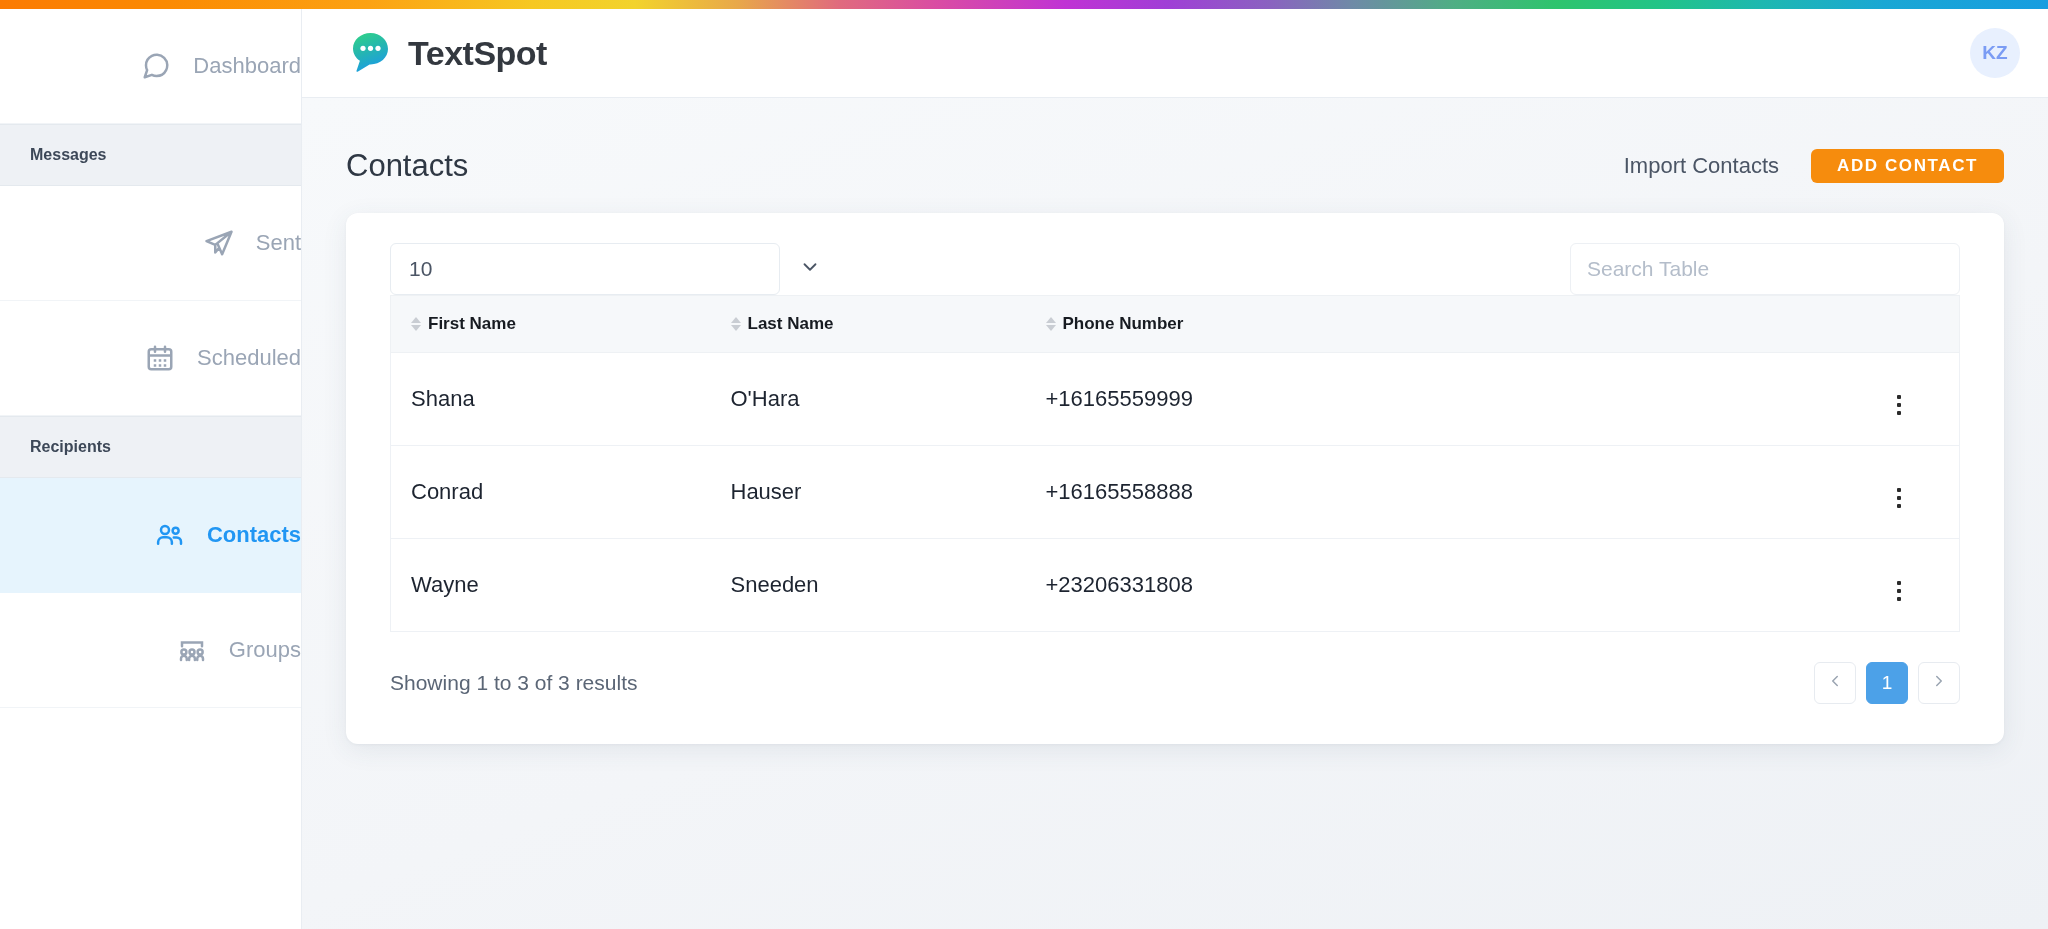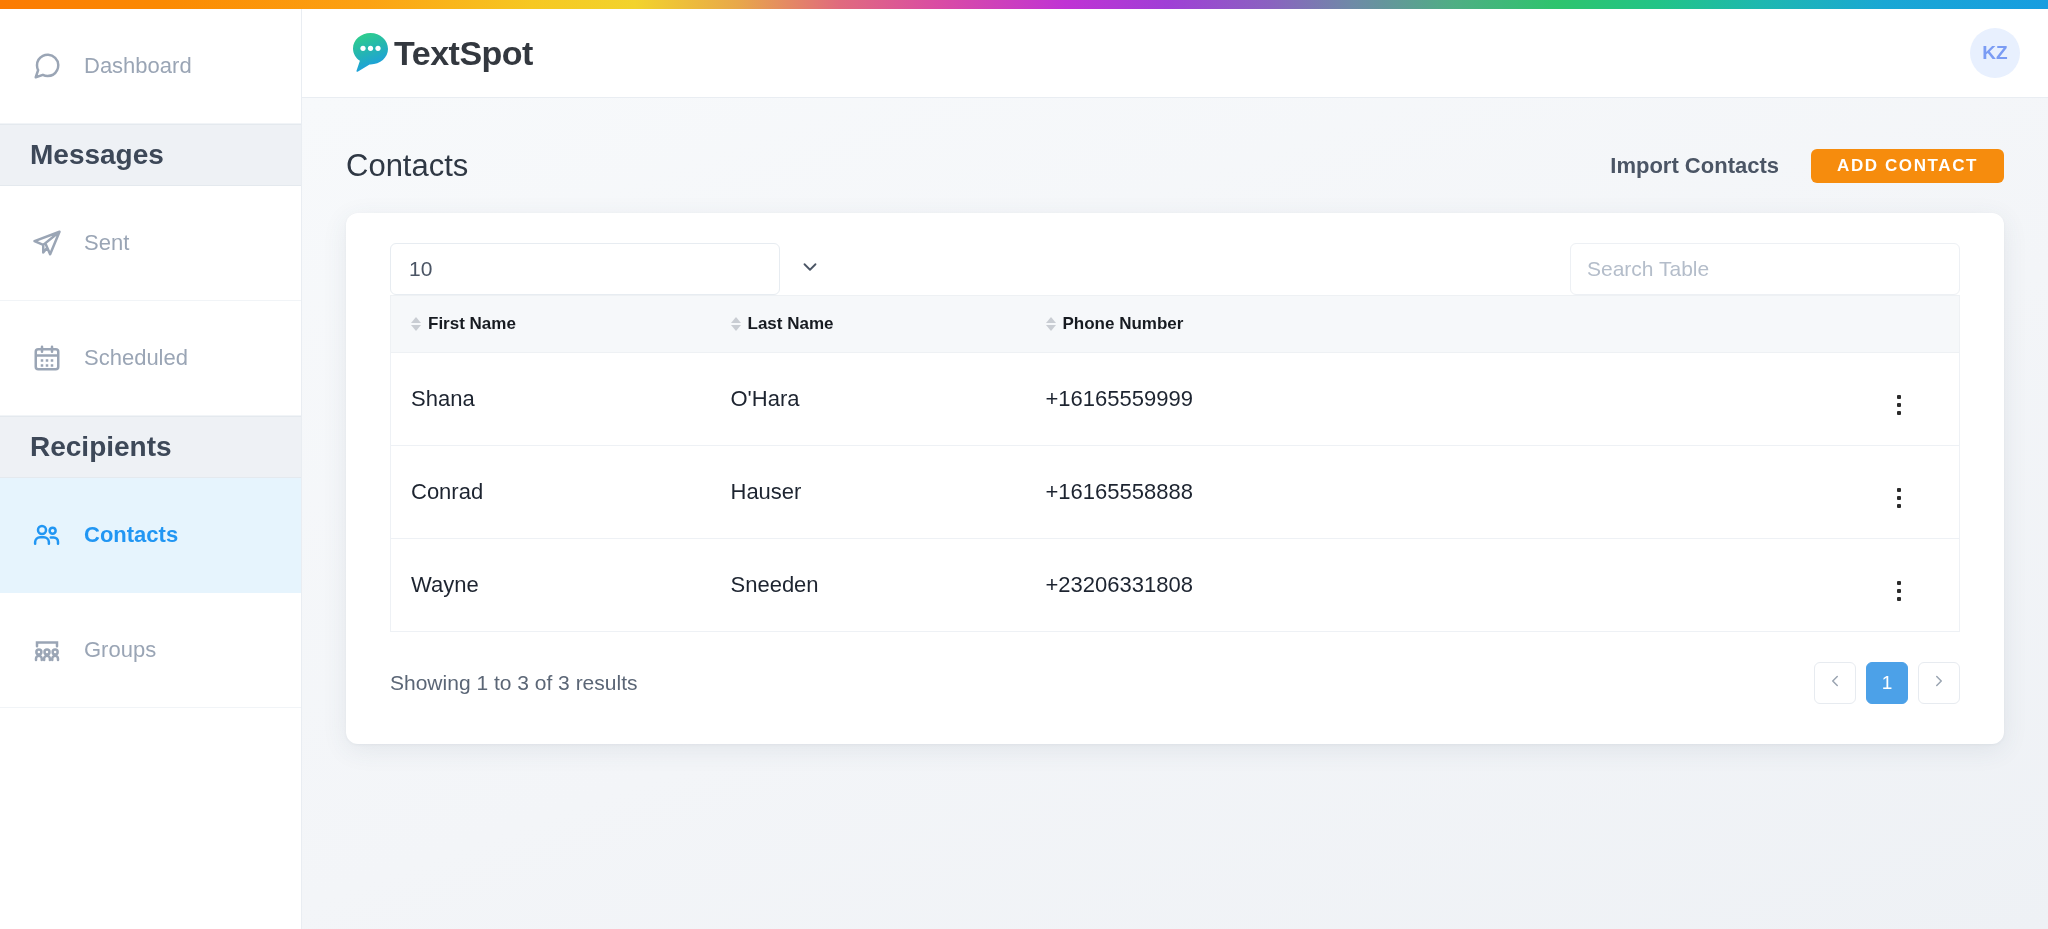--- a/index.html
+++ b/index.html
@@ -61,20 +61,21 @@
   }
 
   .nav-item {
     display: flex;
     align-items: center;
     height: 115px;
     padding-left: 30px;
     gap: 20px;
     cursor: pointer;
     border-bottom: 1px solid #f1f4f7;
+    justify-content: flex-end;
   }
   .nav-item .nav-label {
     font-size: 22px;
     color: #9aa5b5;
     font-weight: 400;
   }
   .nav-item.active { background: #e6f4fd; border-bottom-color: #e6f4fd; }
   .nav-item.active .nav-label { color: #2196f3; font-weight: 600; }
   .nav-item.active svg { stroke: #2196f3; }
 
@@ -91,21 +92,21 @@
   .nav-section {
     display: flex;
     align-items: center;
     height: 62px;
     padding-left: 0px;
     background: #eef1f5;
     border-top: 1px solid #e4e9ee;
     border-bottom: 1px solid #e4e9ee;
   }
   .nav-section span {
-    font-size: 28px;
+    font-size: 16px;
     color: #3d4858;
     font-weight: 600;
     padding-left: 30px;
   }
 
   
   .topbar {
     position: absolute;
     top: 9px;
     left: 302px;
@@ -113,21 +114,21 @@
     height: 89px;
     background: #ffffff;
     border-bottom: 1px solid #e9edf2;
     display: flex;
     align-items: center;
     justify-content: space-between;
     padding: 0 28px 0 44px;
     z-index: 18;
   }
 
-  .brand { display: flex; align-items: center; }
+  .brand { display: flex; align-items: center; gap: 14px; }
   .brand-logo { width: 48px; height: 48px; display: block; }
   .brand-name {
     font-size: 34px;
     font-weight: 700;
     color: #33383f;
     letter-spacing: -0.5px;
   }
 
   .avatar {
     width: 50px; height: 50px;
@@ -163,21 +164,21 @@
   .page-title {
     font-size: 31px;
     color: #2f3844;
     font-weight: 400;
   }
   .head-actions { display: flex; align-items: center; gap: 32px; }
   .link-btn {
     font-size: 22px;
     color: #4b5565;
     cursor: pointer;
-    font-weight: 700;
+    font-weight: 400;
   }
   .primary-btn {
     background: #f68c0d;
     color: #ffffff;
     border: none;
     border-radius: 6px;
     height: 34px;
     padding: 0 26px;
     font-size: 17px;
     font-weight: 700;

